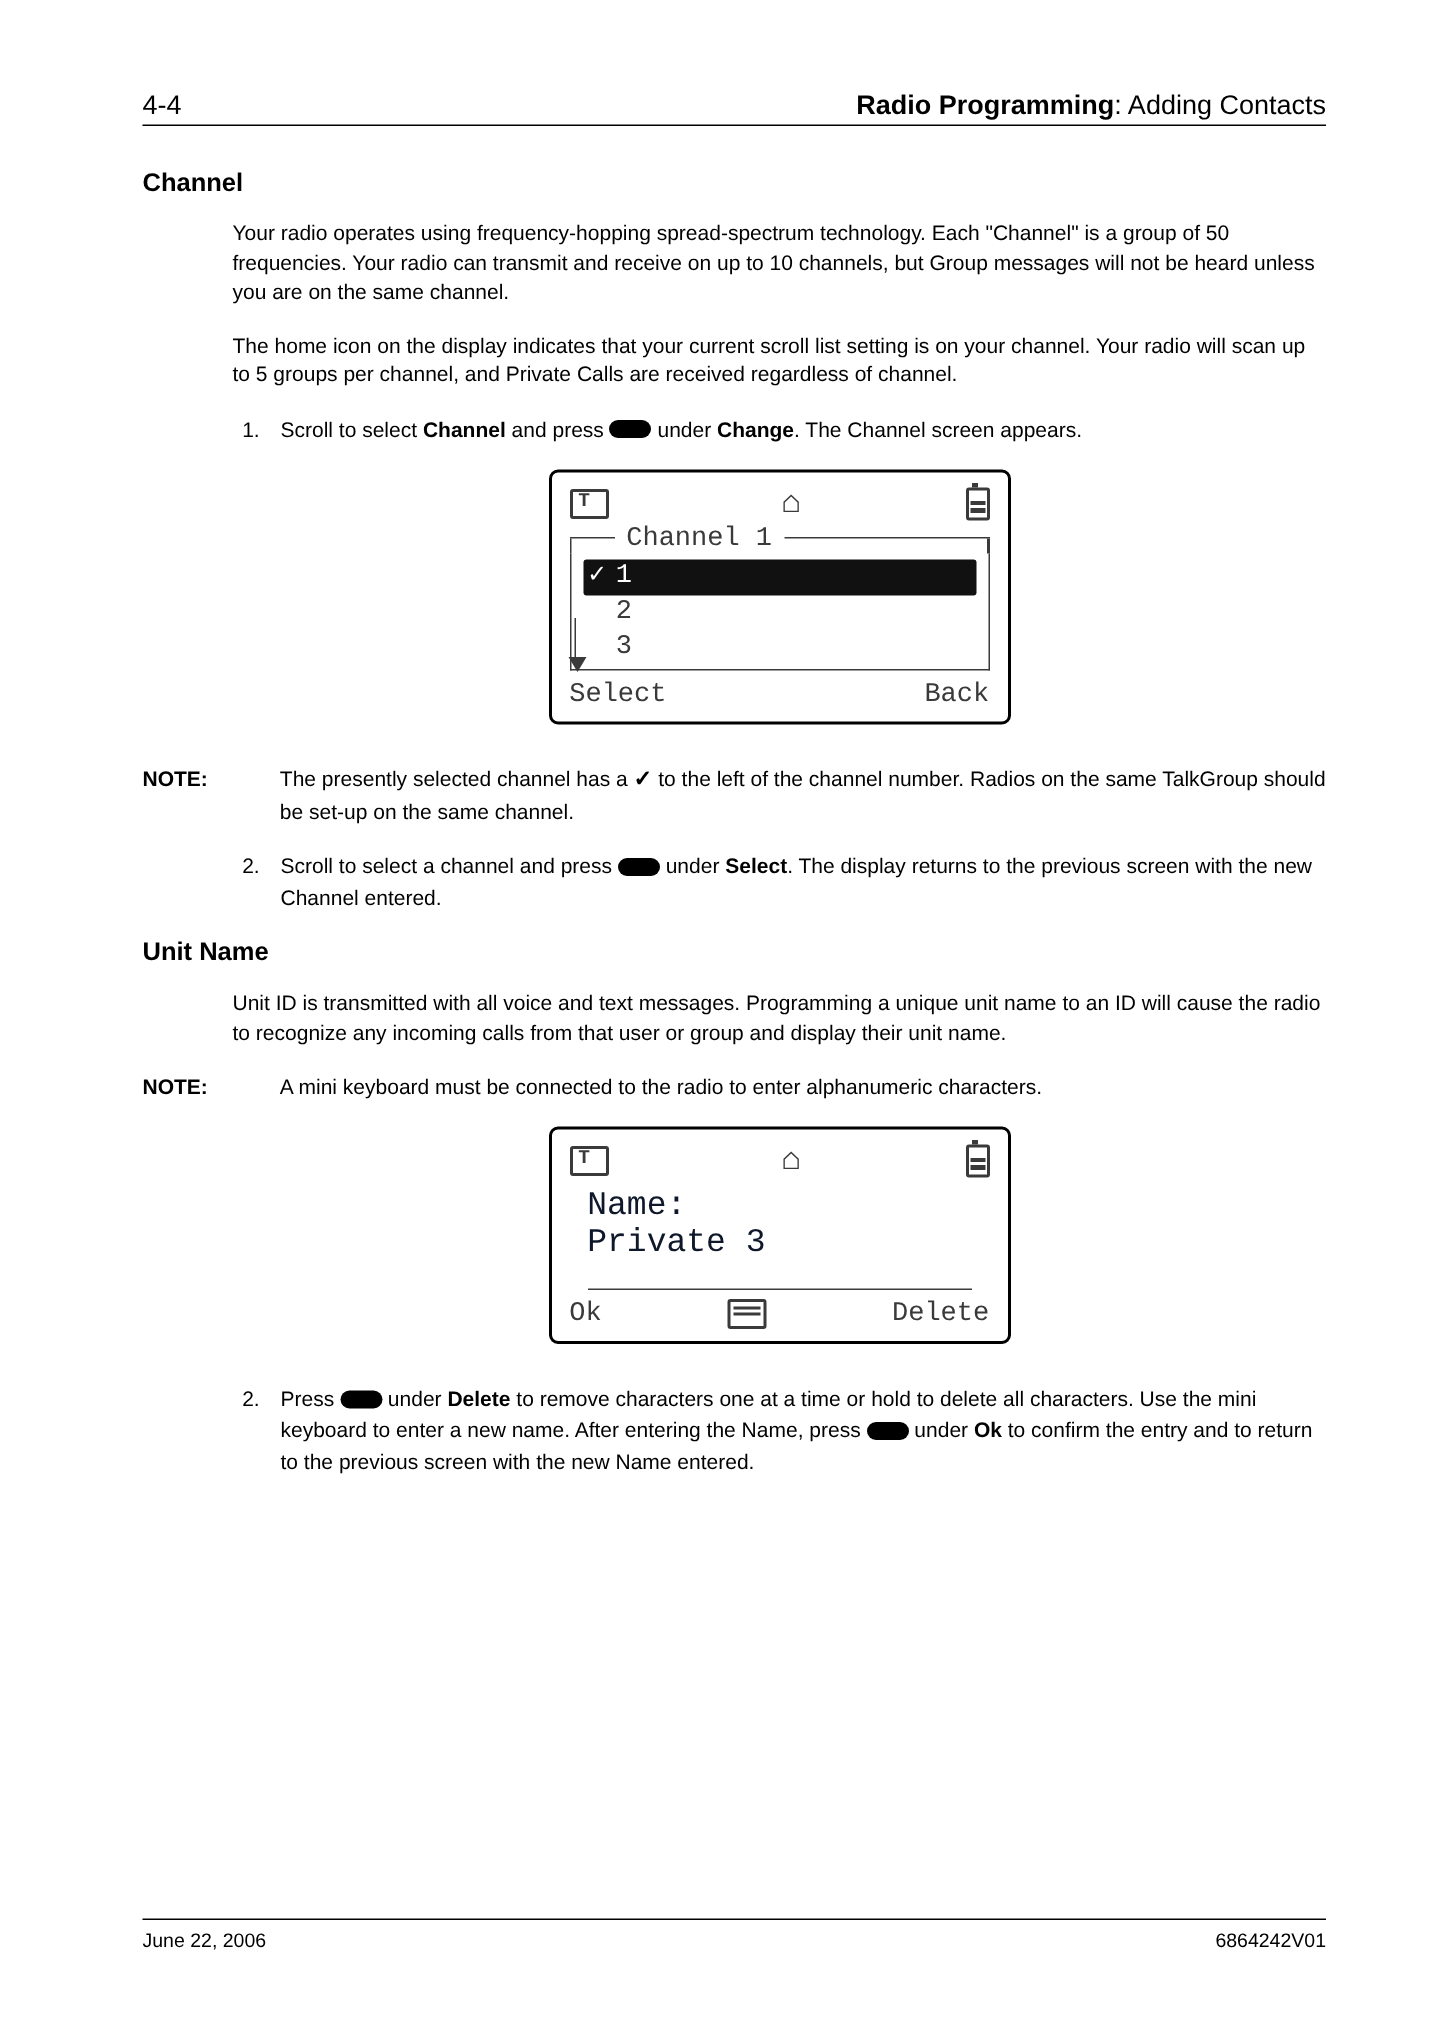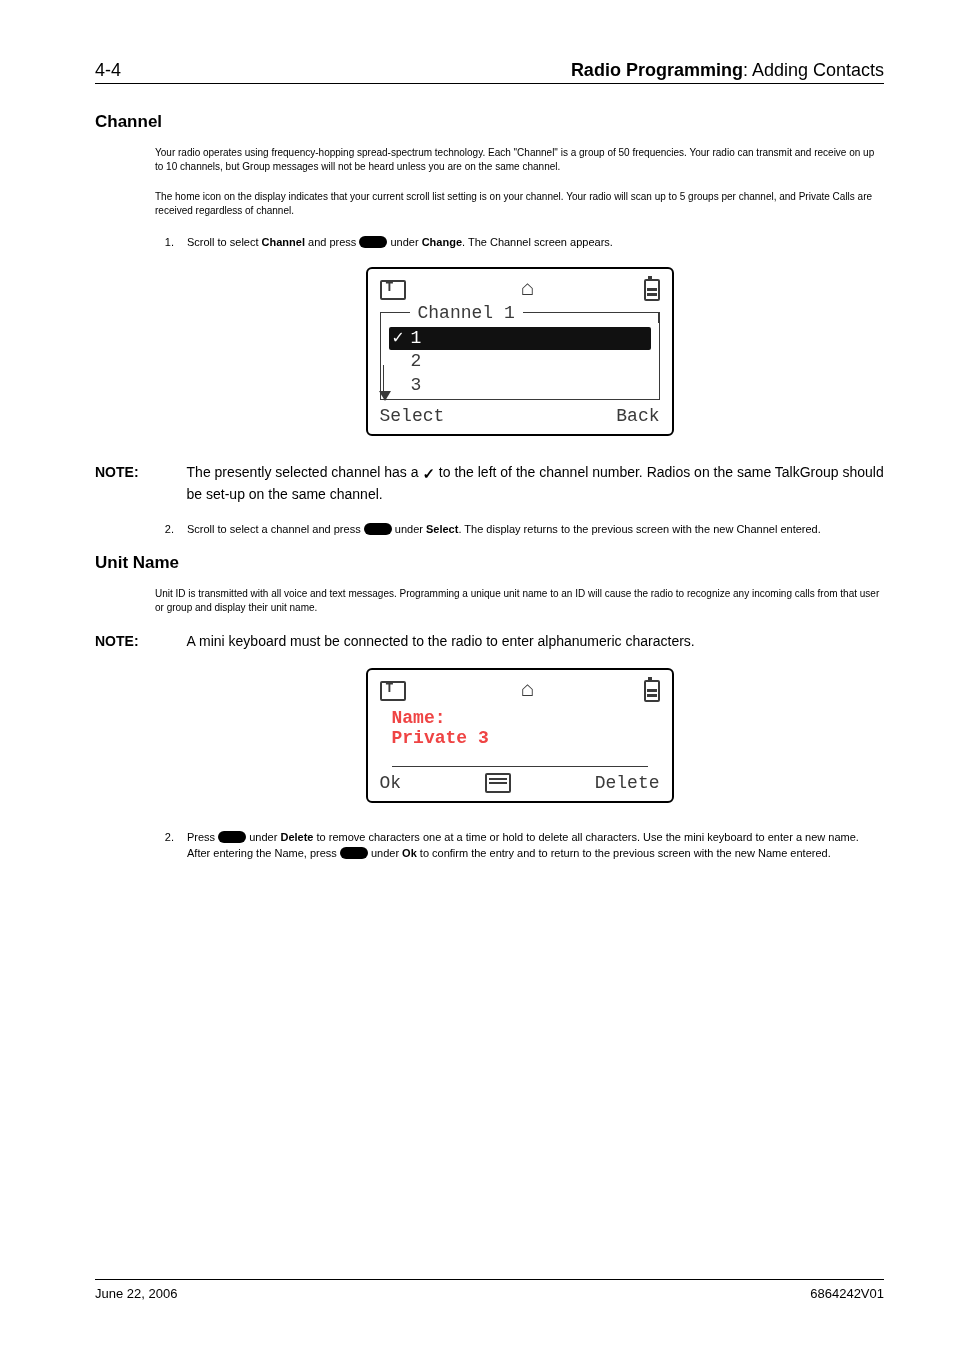--- a/index.html
+++ b/index.html
@@ -31,30 +31,30 @@
   }
   h2.section {
     font-size: 17px;
     font-weight: bold;
     margin: 0 0 14px 0;
   }
   .body-indent {
     margin-left: 60px;
   }
   p {
-    font-size: 10px;
+    font-size: 14px;
     line-height: 1.4;
     margin: 0 0 16px 0;
   }
   ol {
     padding-left: 22px;
     margin: 0 0 16px 0;
   }
   ol li {
-    font-size: 11px;
+    font-size: 14px;
     line-height: 1.5;
     margin-bottom: 8px;
     padding-left: 10px;
   }
   .softkey-icon {
     display: inline-block;
     width: 28px;
     height: 12px;
     background: #000;
     border-radius: 6px;
@@ -225,24 +225,23 @@
   }
   .lcd-soft {
     display: flex;
     justify-content: space-between;
     font-size: 18px;
     color: #3a3a3a;
     margin-top: 4px;
   }
   
   .lcd-name-body {
-    font-size: 18px;
-    color:#ef4444;
+    font-size: 22px;
+    color:#0f172a;
     padding: 6px 6px 4px 12px;
-    font-weight: bold;
   }
   .lcd-name-underline {
     border-top: 1.5px solid #3a3a3a;
     margin: 14px 12px 6px 12px;
   }
   .ico-kbd {
     display:inline-block;
     width:22px; height:16px;
     border:2px solid #3a3a3a;
     border-radius:2px;

